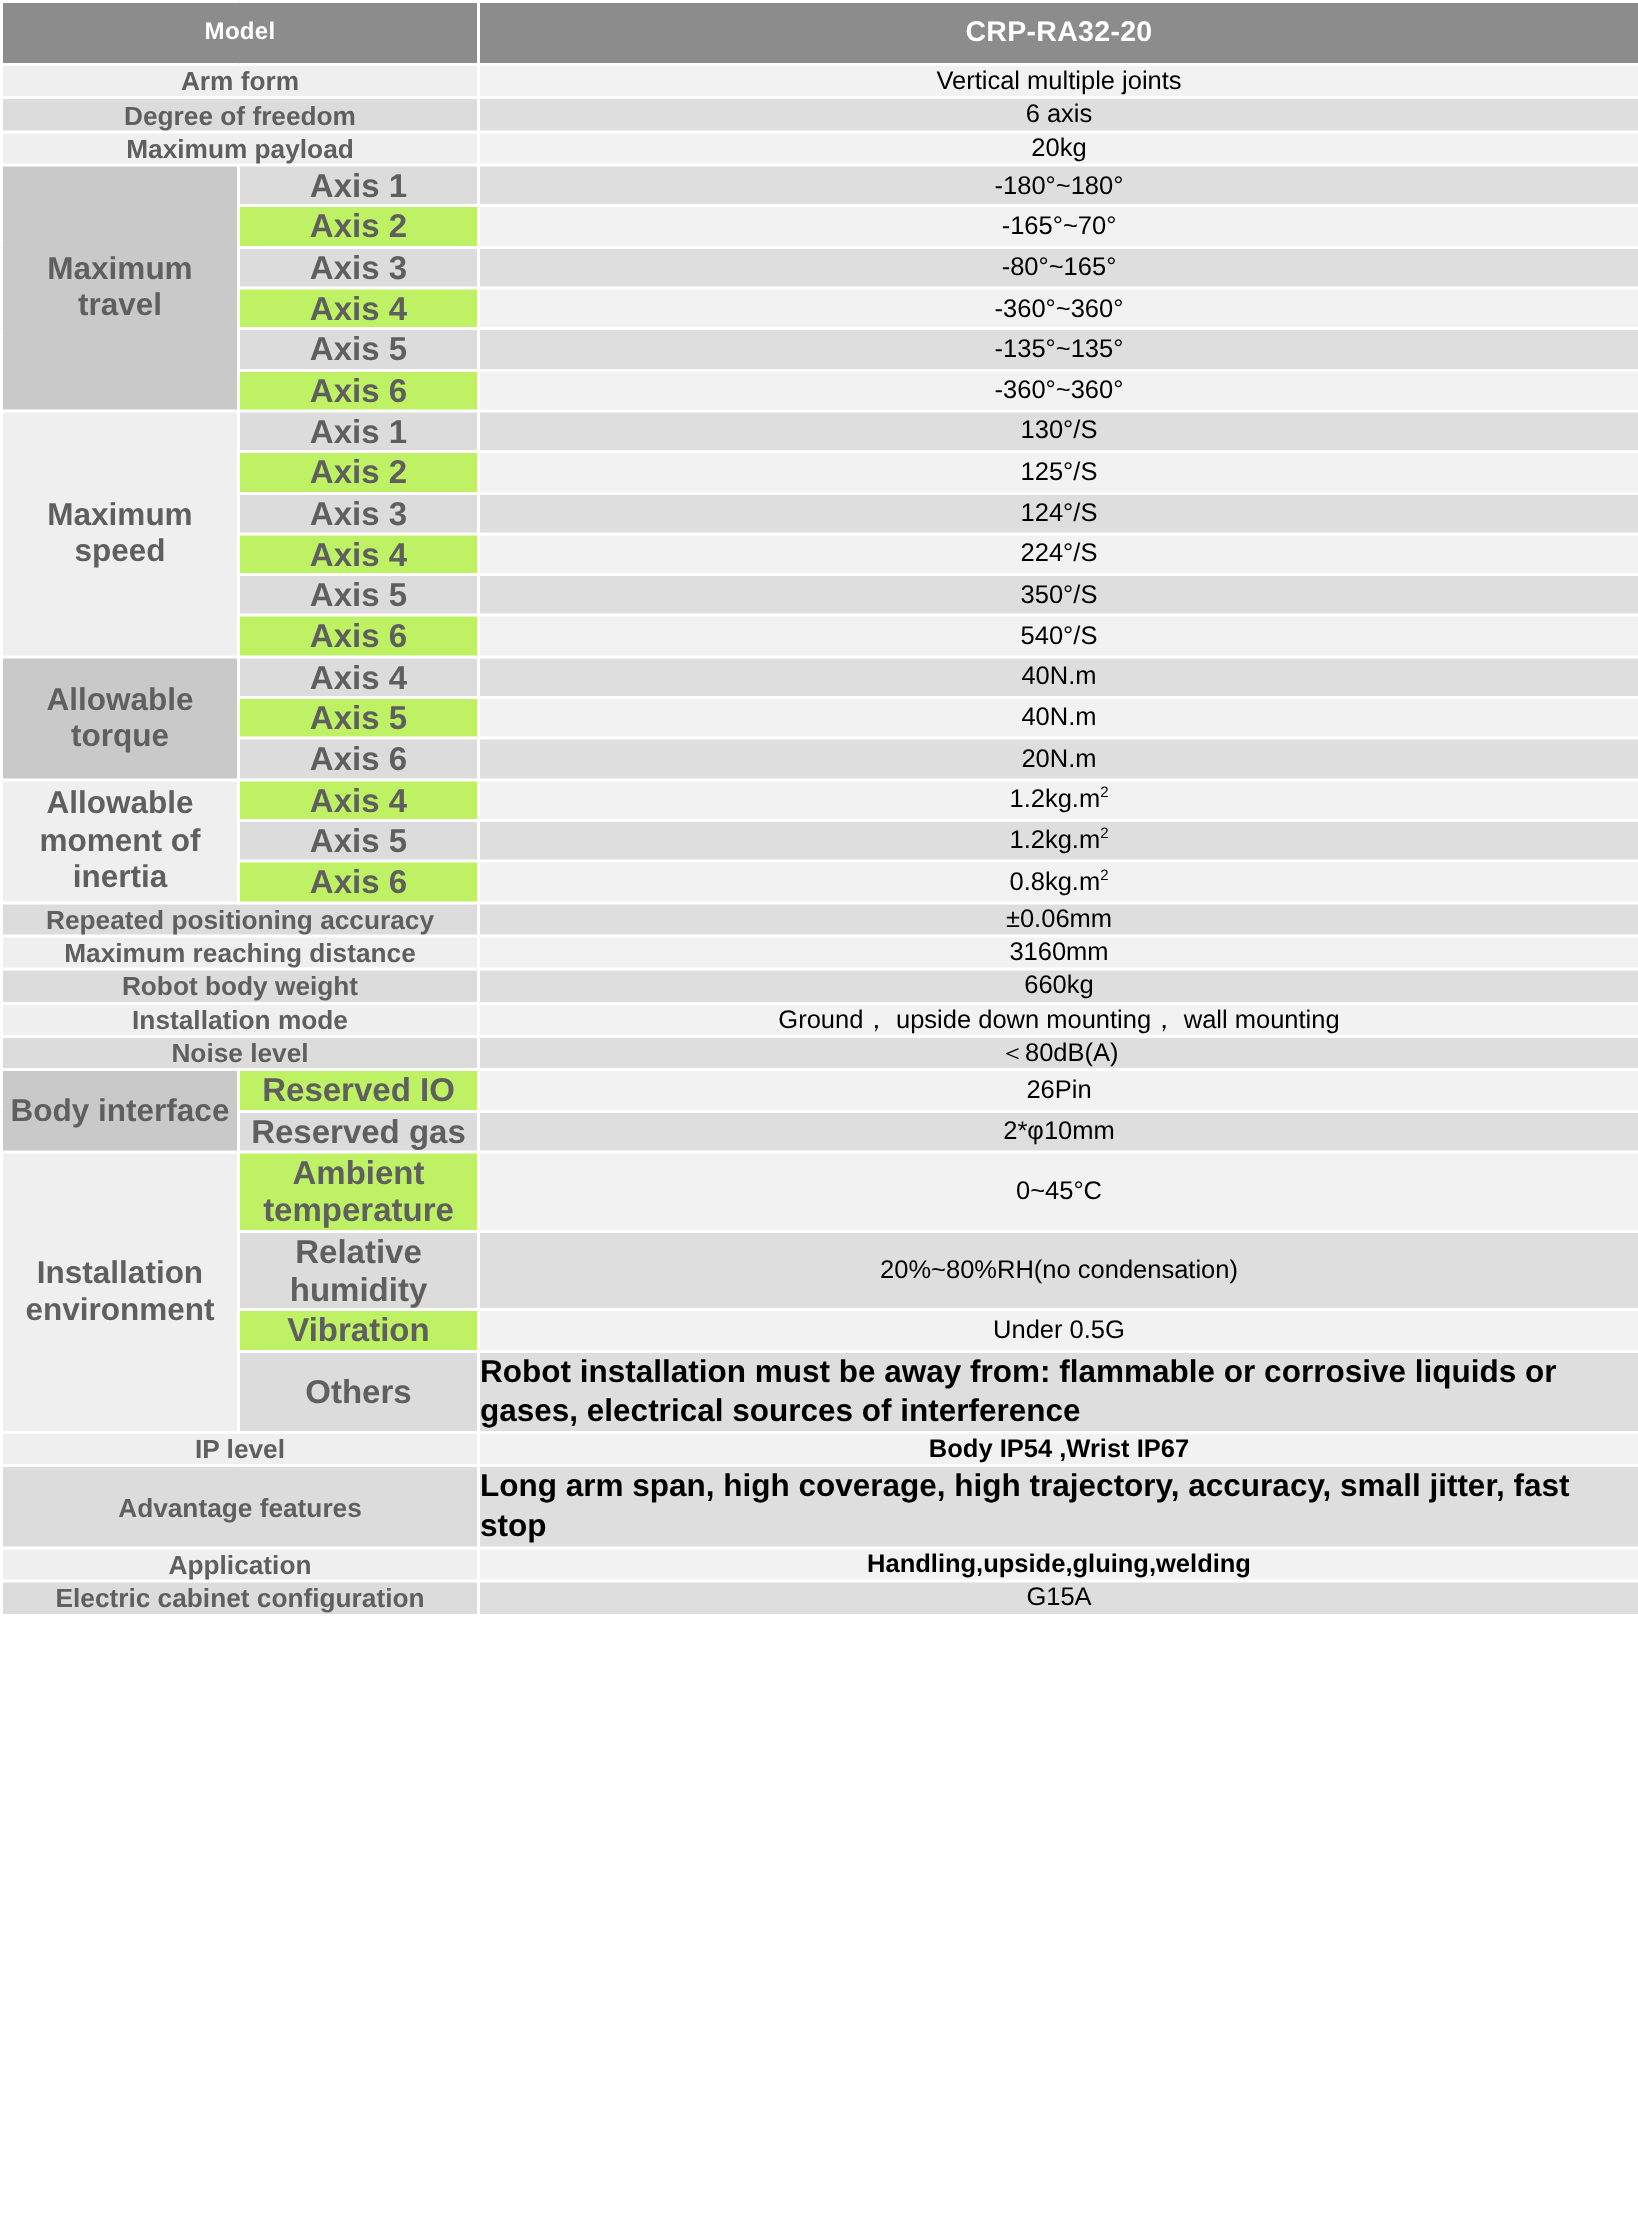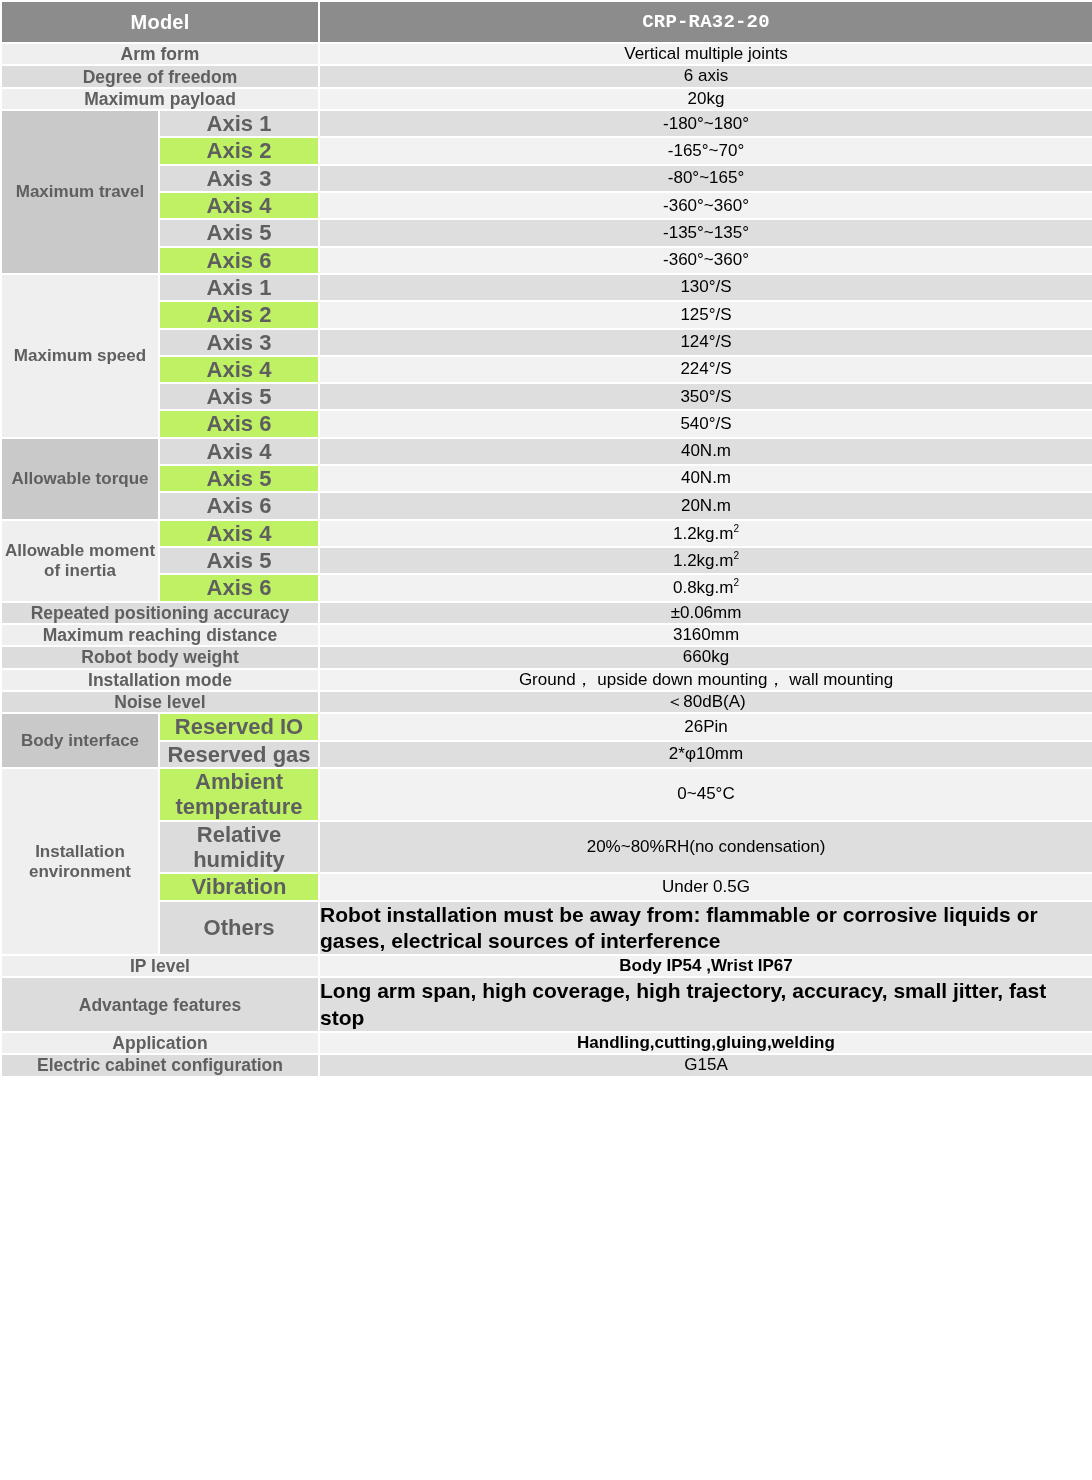--- a/index.html
+++ b/index.html
@@ -26,34 +26,33 @@
   }
   
   col.c1 { width: 158px; }
   col.c2 { width: 160px; }
   col.c3 { width: 774px; }
 
   .hdr-left {
     background: #8c8c8c;
     color: #ffffff;
     font-weight: bold;
-    font-size: 20px;
+    font-size: 16px;
     text-align: center;
     height: 42px;
     letter-spacing: .2px;
   }
   .hdr-right {
     background: #8c8c8c;
     color: #ffffff;
     font-weight: bold;
     font-size: 19px;
     text-align: center;
     height: 42px;
     letter-spacing: .2px;
-    font-family: Liberation Mono, monospace;
   }
   .lbl {
     text-align: center;
     font-size: 17.5px;
     font-weight: bold;
     color: #5f5f5f;
     padding: 6px 4px;
     line-height: 1.15;
     margin-top: 13px;
   }
@@ -77,21 +76,21 @@
     font-size: 17px;
     color: #000000;
     padding: 7px 10px;
     line-height: 1.2;
   }
   .val.light { background: #f2f2f2; }
   .val.dark  { background: #dedede; margin-left: 44px; }
   .val.bold { font-weight: bold; margin-top: 45px; }
   .val.left { text-align: left; font-weight: bold; font-size: 21px; line-height: 1.25; }
   sup { font-size: 10px; vertical-align: super; }
-  .rowlabel-tall { font-size: 17px; }
+  .rowlabel-tall { font-size: 21px; }
 </style>
 </head>
 <body>
 
 <table class="spec">
   <colgroup>
       <col class="c1">
       <col class="c2">
       <col class="c3">
     </colgroup>
@@ -246,20 +245,20 @@
     <tr>
       <td class="lbl light" colspan="2">IP level</td>
       <td class="val light bold">Body IP54 ,Wrist IP67</td>
     </tr>
     <tr>
       <td class="lbl dark" colspan="2">Advantage features</td>
       <td class="val dark left">Long arm span, high coverage, high trajectory, accuracy, small jitter, fast stop</td>
     </tr>
     <tr>
       <td class="lbl light" colspan="2">Application</td>
-      <td class="val light bold">Handling,cutting,gluing,welding</td>
+      <td class="val light bold">Handling,upside,gluing,welding</td>
     </tr>
     <tr>
       <td class="lbl dark" colspan="2">Electric cabinet configuration</td>
       <td class="val dark">G15A</td>
     </tr>
   </tbody>
 </table>
 
 </body></html>

